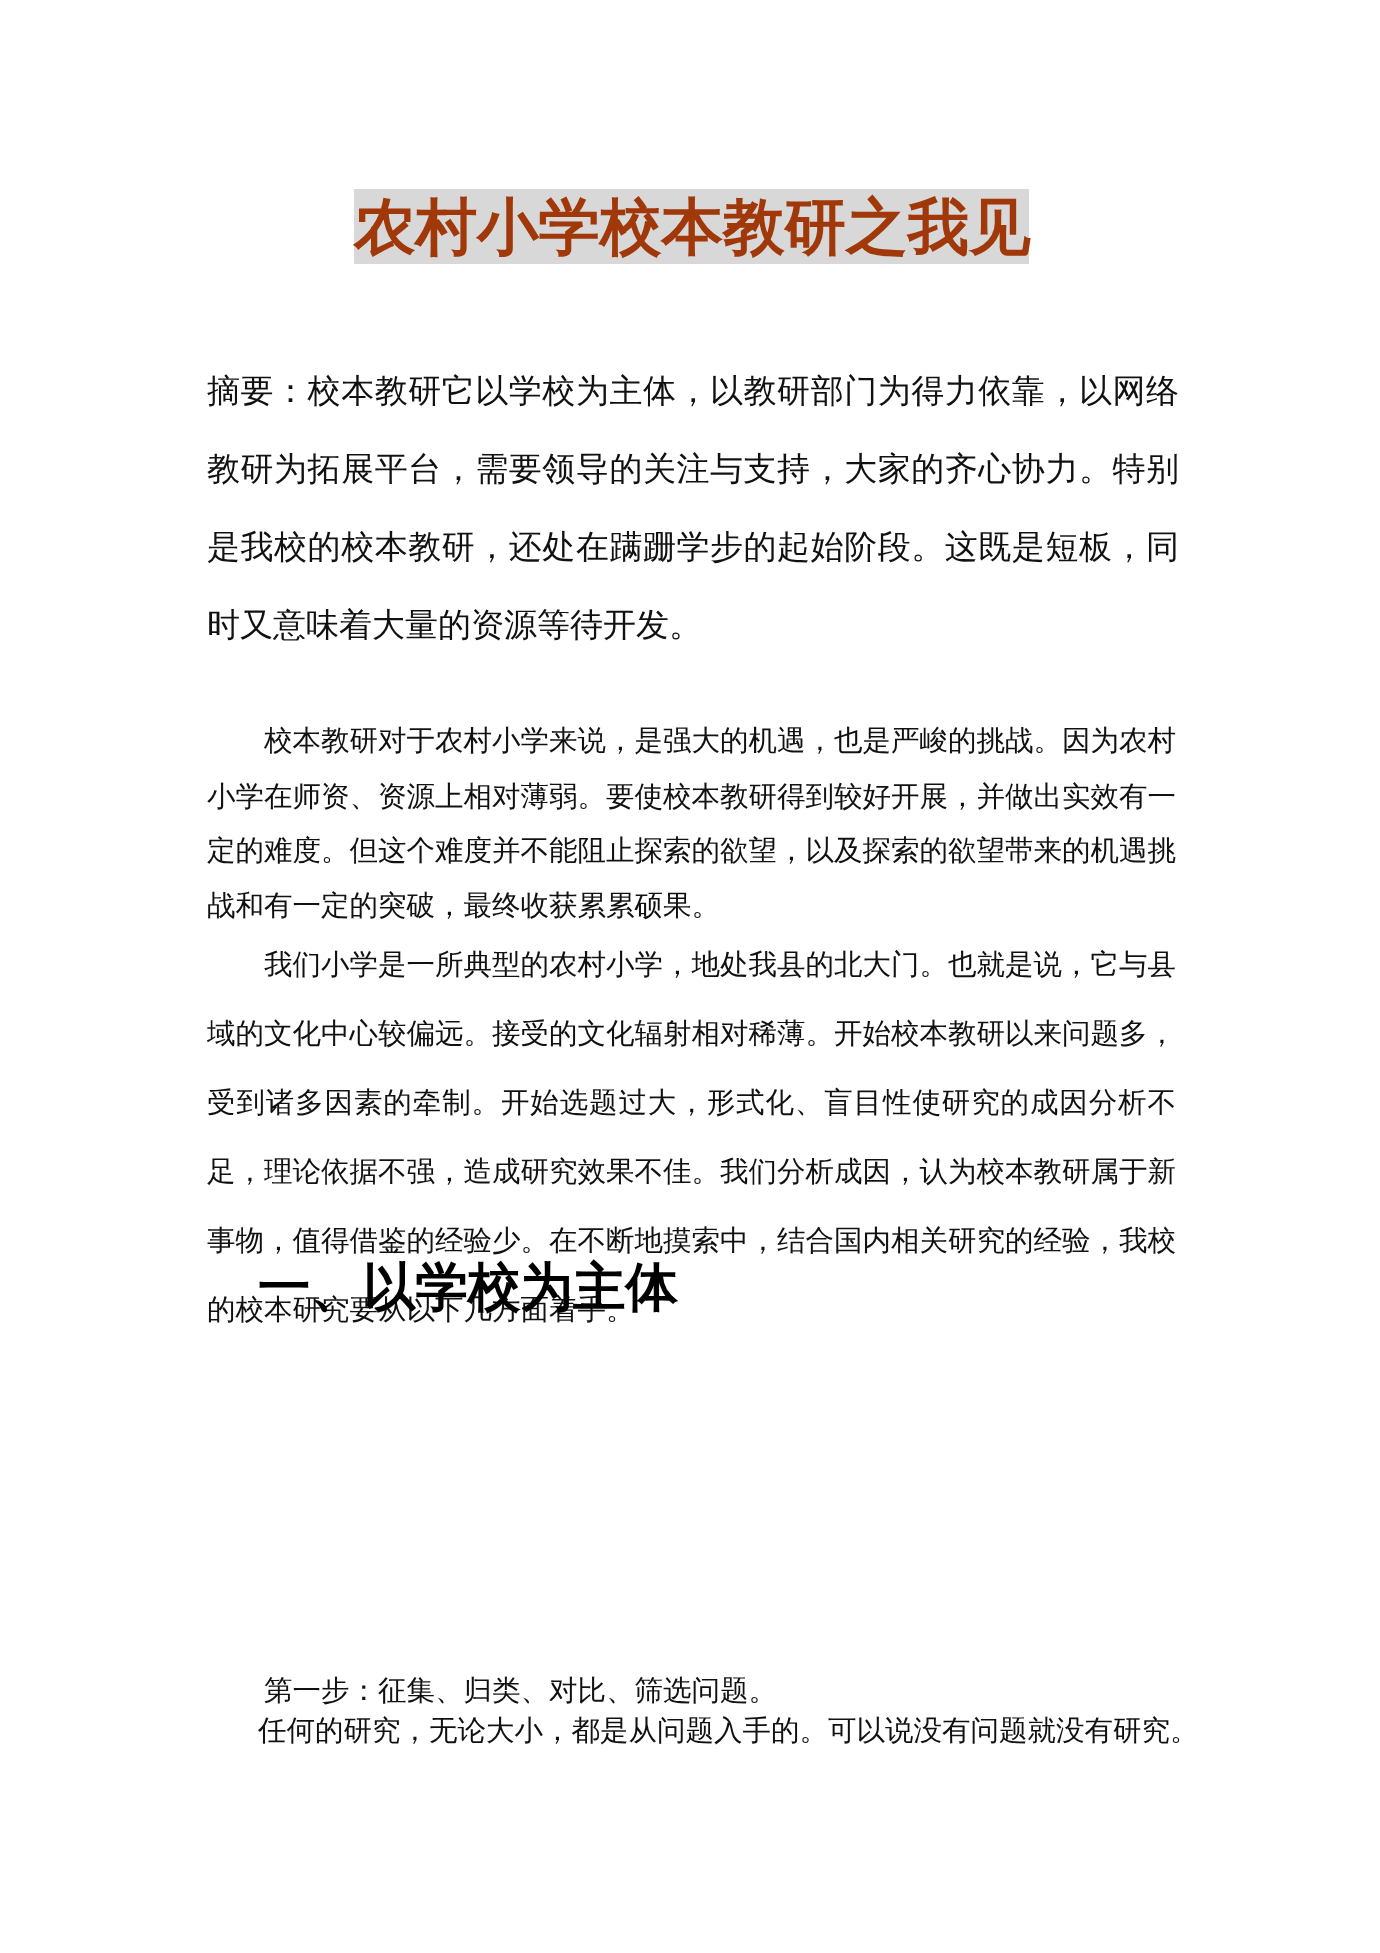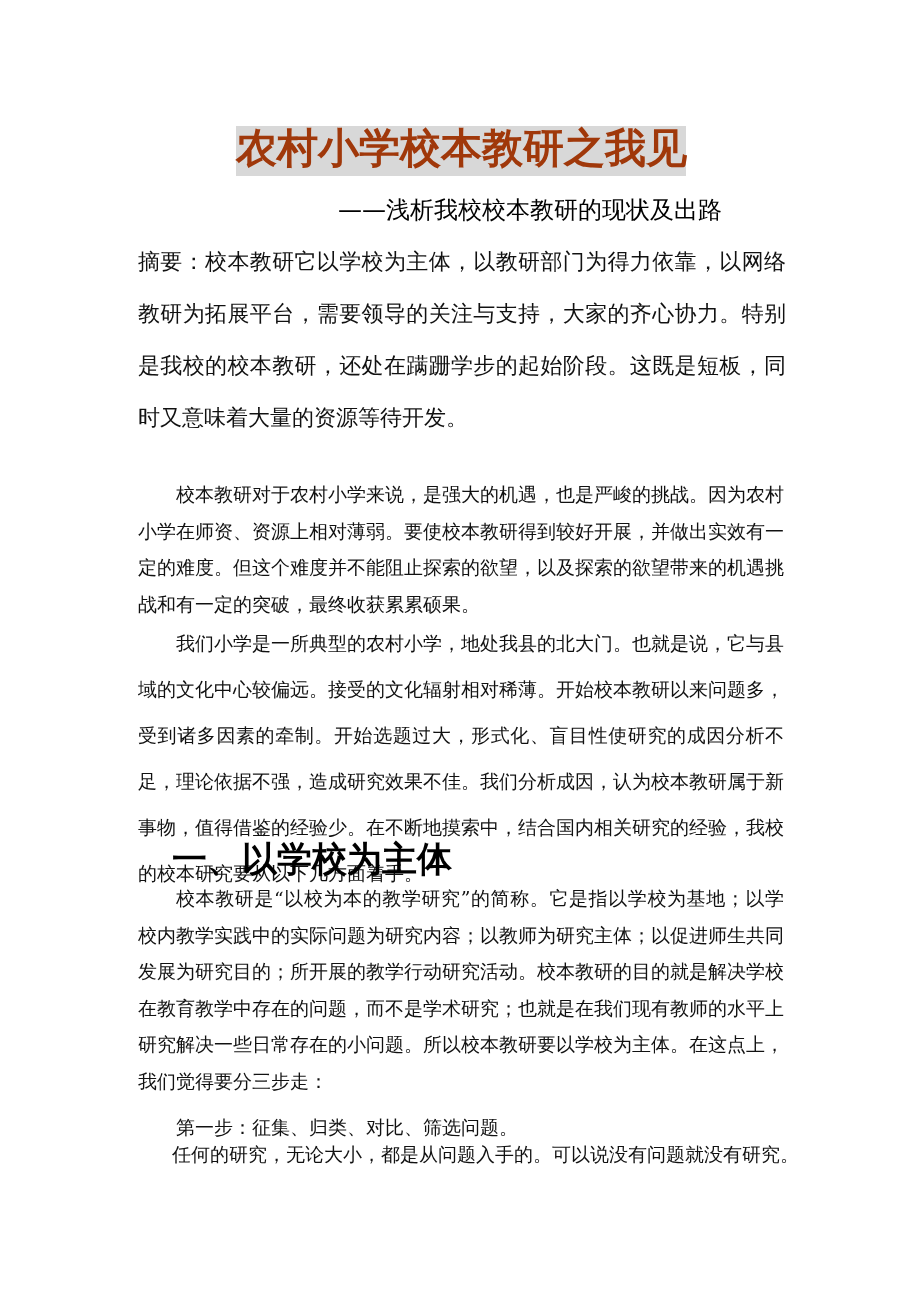--- a/index.html
+++ b/index.html
@@ -28,21 +28,21 @@
       width: 450px;
       height: 50px;
       background: #d8d8d8;
     }
     .title {
       position: absolute;
       left: 236px;
       top: 124px;
       width: 450px;
       text-align: center;
-      font-family: Liberation Mono, monospace;
+      font-family: Liberation Sans, sans-serif;
       font-weight: bold;
       font-size: 41px;
       line-height: 54px;
       color: #a0380a;
       letter-spacing: 0px;
       white-space: nowrap;
     }
     .subtitle {
       position: absolute;
       left: 338px;
@@ -104,26 +104,24 @@
       color: #111;
       text-align: center;
     }
   </style>
 </head>
 <body>
 
 <div class="page">
   <div class="title-wrap"></div>
   <div class="title">农村小学校本教研之我见</div>
-  <div class="subtitle">——浅析我校校本教研的现状及出路</div>
 
   <div class="para indent p1">校本教研对于农村小学来说，是强大的机遇，也是严峻的挑战。因为农村小学在师资、资源上相对薄弱。要使校本教研得到较好开展，并做出实效有一定的难度。但这个难度并不能阻止探索的欲望，以及探索的欲望带来的机遇挑战和有一定的突破，最终收获累累硕果。</div>
 
   <div class="para abstract">摘要：校本教研它以学校为主体，以教研部门为得力依靠，以网络教研为拓展平台，需要领导的关注与支持，大家的齐心协力。特别是我校的校本教研，还处在蹒跚学步的起始阶段。这既是短板，同时又意味着大量的资源等待开发。</div>
   <div class="para indent p2">我们小学是一所典型的农村小学，地处我县的北大门。也就是说，它与县域的文化中心较偏远。接受的文化辐射相对稀薄。开始校本教研以来问题多，受到诸多因素的牵制。开始选题过大，形式化、盲目性使研究的成因分析不足，理论依据不强，造成研究效果不佳。我们分析成因，认为校本教研属于新事物，值得借鉴的经验少。在不断地摸索中，结合国内相关研究的经验，我校的校本研究要从以下几方面着手。</div>
 
   <div class="heading1">一、以学校为主体</div>
 
-  <div class="para indent p3">校本教研是“以校为本的教学研究”的简称。它是指以学校为基地；以学校内教学实践中的实际问题为研究内容；以教师为研究主体；以促进师生共同发展为研究目的；所开展的教学行动研究活动。校本教研的目的就是解决学校在教育教学中存在的问题，而不是学术研究；也就是在我们现有教师的水平上研究解决一些日常存在的小问题。所以校本教研要以学校为主体。在这点上，我们觉得要分三步走：</div>
 
   <div class="step1">第一步：征集、归类、对比、筛选问题。</div>
   <div class="p4">任何的研究，无论大小，都是从问题入手的。可以说没有问题就没有研究。</div>
 </div>
 
 </body></html>

